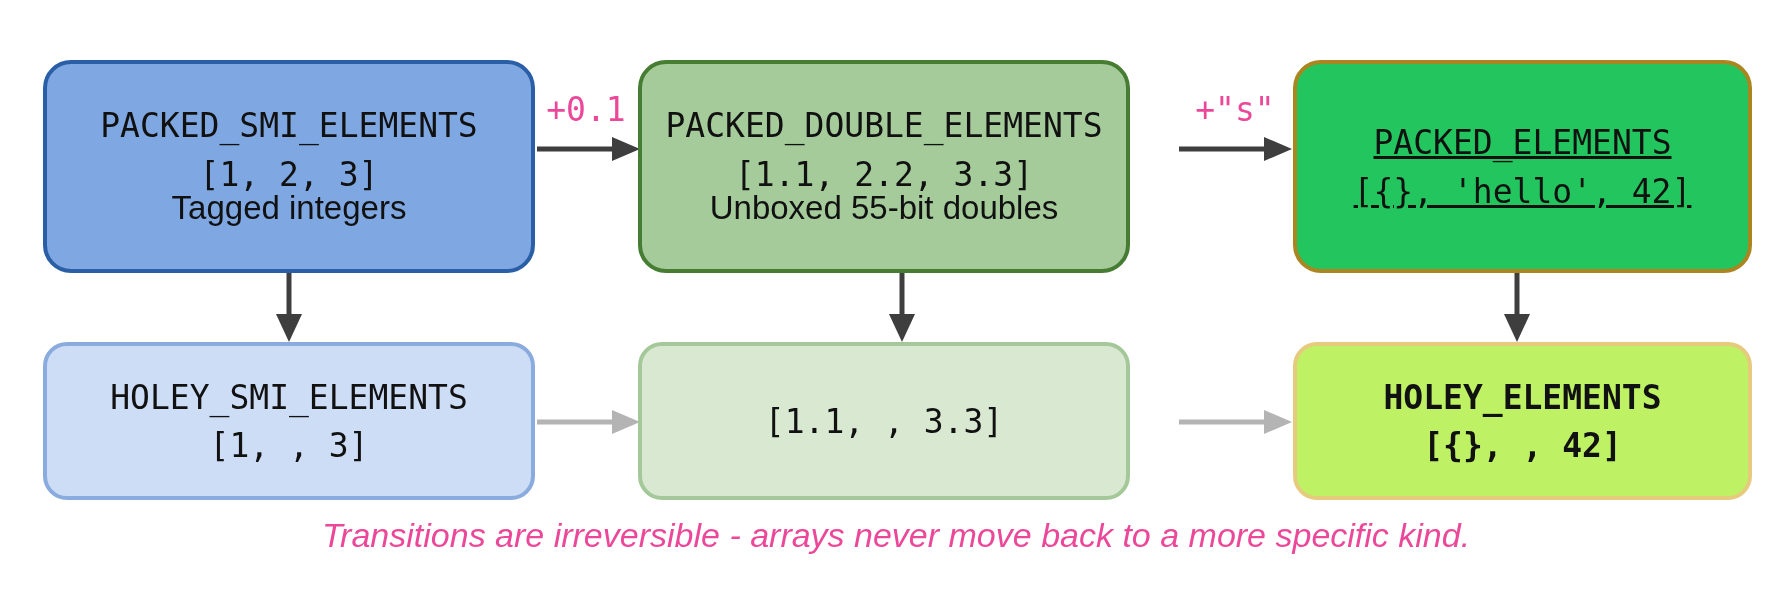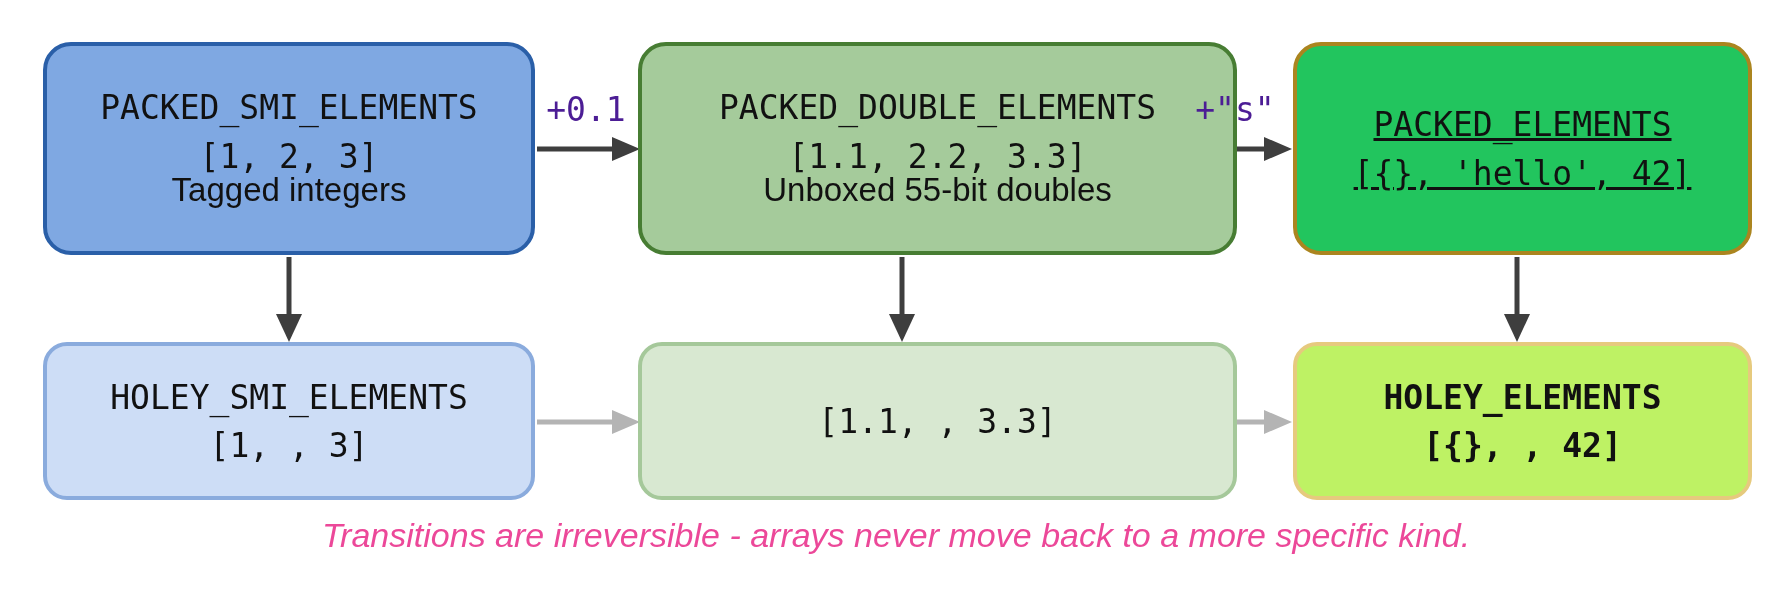--- a/index.html
+++ b/index.html
@@ -49,33 +49,33 @@
   .packed-smi    { background: #7fa8e2; border: 4px solid #2a5fa8; }
   .packed-double { background: #a5cb9b; border: 4px solid #477d33; }
   .packed-elem   { background: #22c55e; border: 4px solid #ab851f; text-decoration: underline; }
   
   .holey-smi     { background: #cdddf6; border: 4px solid #8aabdd; border-radius: 26px; }
   .holey-double  { background: #d8e8d1; border: 4px solid #a5c89a; border-radius: 26px; }
   .holey-elem    { background: #bef264; border: 4px solid #e6ca7e; border-radius: 26px; font-weight: bold; }
 
   
   .col1 { left: 43px;   width: 492px; }
-  .col2 { left: 638px;  width: 599px; }
+  .col2 { left: 638px;  width: 492px; }
   .col3 { left: 1293px; width: 459px; }
-  .row-top    { top: 42px;  height: 213px; }
+  .row-top    { top: 60px;  height: 213px; }
   .row-bottom { top: 342px; height: 158px; border-radius: 24px; }
 
   .transition-label {
     position: absolute;
     top: 90px;
     width: 140px;
     text-align: center;
     font-family: "DejaVu Sans Mono", monospace;
     font-size: 33px;
-    color: #4c1d95;
+    color: #ec4899;
     white-space: pre;
   }
   .label-1 { left: 516px; }
   .label-2 { left: 1165px; }
 
   .caption {
     position: absolute;
     left: 0;
     top: 516px;
     width: 1792px;

